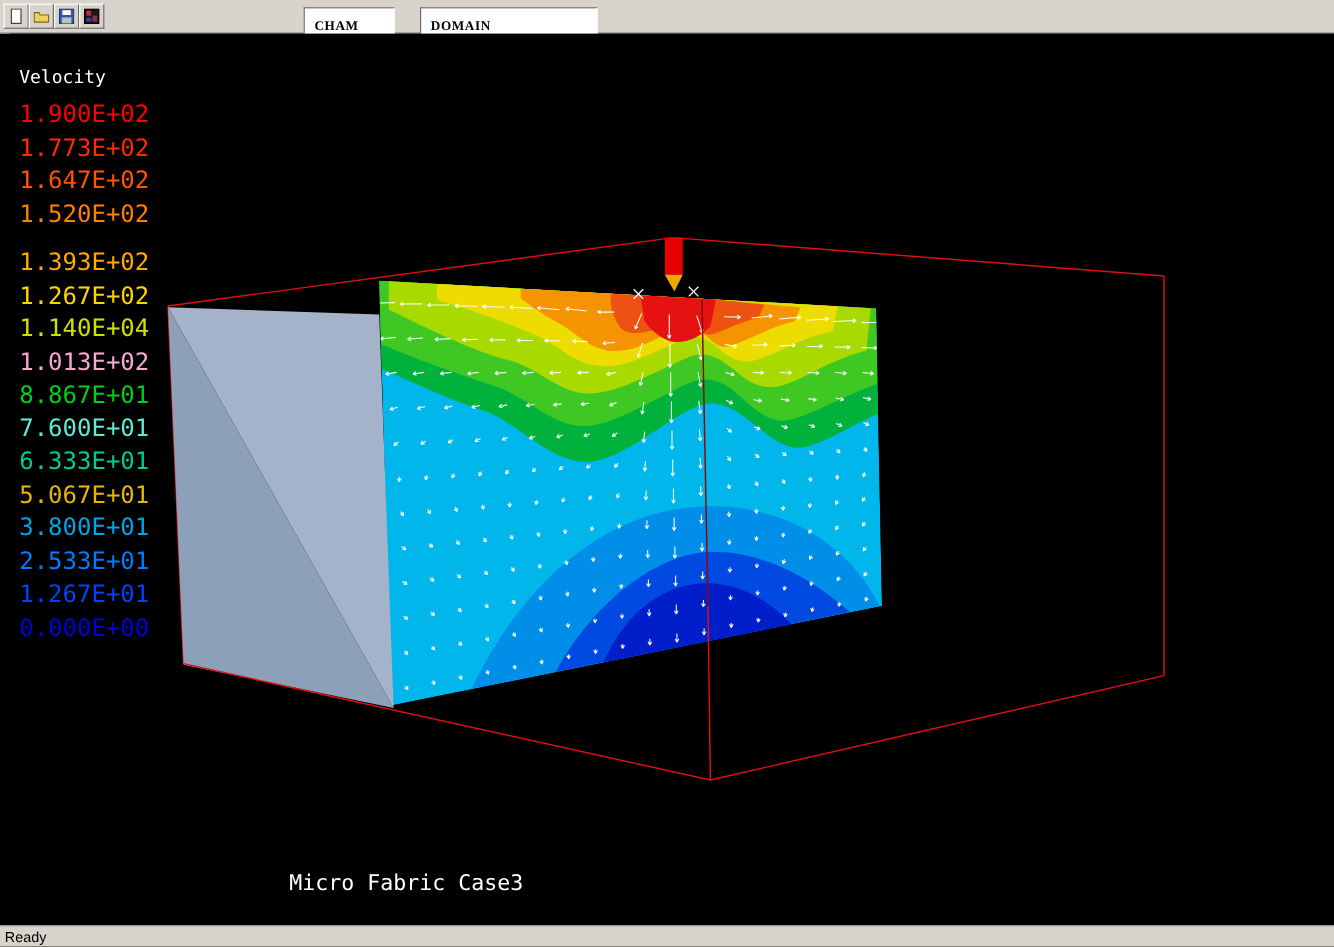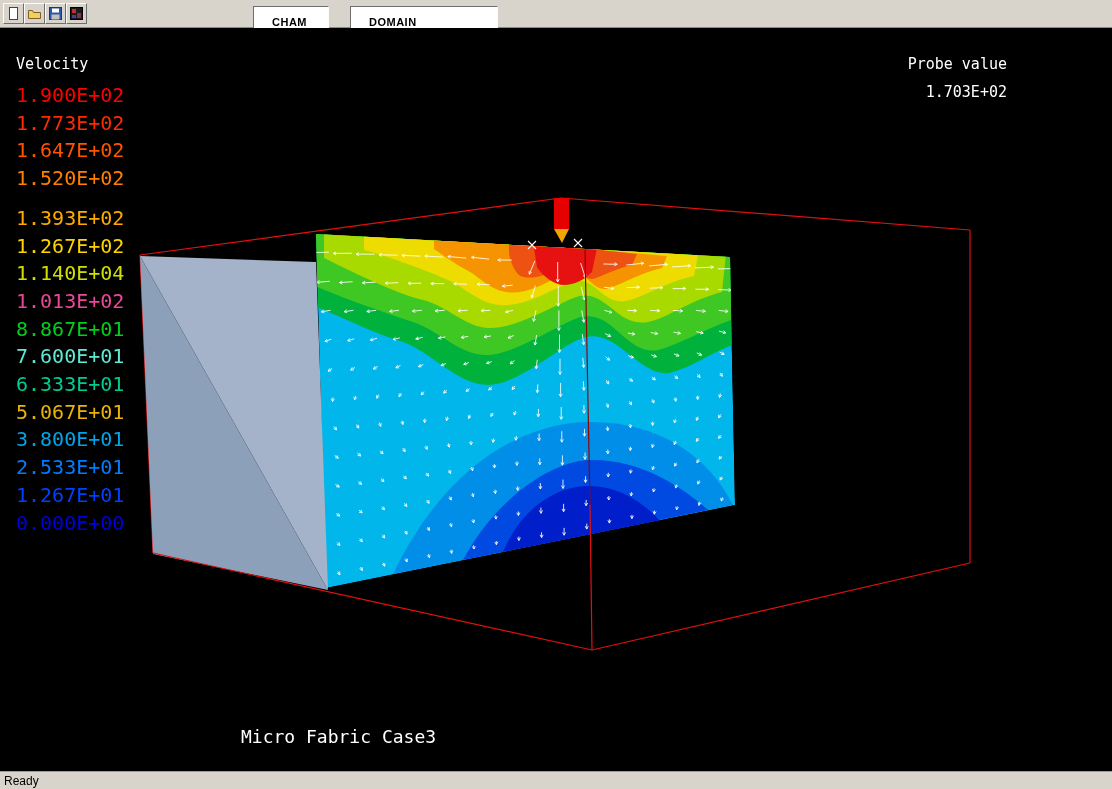--- a/index.html
+++ b/index.html
@@ -19,22 +19,22 @@
     position:absolute;top:3px;width:21px;height:21px;
     background:#d8d4cc;
     border:1px solid;border-color:#fcfcfc #6e6e6e #6e6e6e #fcfcfc;
     padding:0;display:flex;align-items:center;justify-content:center;
     cursor:pointer;
   }
   .tb-field{
     position:absolute;top:6px;height:32px;
     background:#ffffff;color:#000;
     border:1px solid;border-color:#6e6e6e #fcfcfc #fcfcfc #6e6e6e;
-    font-family:Liberation Sans, sans-serif;font-size:11px;font-weight:bold;
-    padding:0 0 0 18px;box-sizing:border-box;letter-spacing:0.5px;
+    font-family:Liberation Serif, serif;font-size:11px;font-weight:bold;
+    padding:0 0 0 8px;box-sizing:border-box;letter-spacing:0.5px;
   }
   
   .main{
     position:absolute;left:8px;top:28px;width:1112px;height:743px;background:#000;
   }
   .scene{position:absolute;left:0;top:0;}
   .legend{
     position:absolute;left:8px;top:27px;color:#fff;
   }
   .legend-title{font-size:15px;color:#ffffff;margin-bottom:9px;}
@@ -144,34 +144,30 @@
 
   <div class="legend">
     <div class="legend-title">Velocity</div>
     <div class="legend-value" style="color: rgb(255, 0, 0);">1.900E+02</div>
     <div class="legend-value" style="color: rgb(255, 42, 0);">1.773E+02</div>
     <div class="legend-value" style="color: rgb(255, 84, 0);">1.647E+02</div>
     <div class="legend-value" style="color: rgb(255, 127, 0);">1.520E+02</div>
     <div class="legend-value" style="color: rgb(255, 170, 0); margin-top: 12px;">1.393E+02</div>
     <div class="legend-value" style="color: rgb(255, 212, 0);">1.267E+02</div>
     <div class="legend-value" style="color: rgb(207, 224, 0);">1.140E+04</div>
-    <div class="legend-value" style="color: #ec4899;">1.013E+02</div>
+    <div class="legend-value" style="color: #f9a8d4;">1.013E+02</div>
     <div class="legend-value" style="color: rgb(0, 208, 28);">8.867E+01</div>
     <div class="legend-value" style="color: #5eead4;">7.600E+01</div>
     <div class="legend-value" style="color: rgb(0, 204, 146);">6.333E+01</div>
     <div class="legend-value" style="color: #eab308;">5.067E+01</div>
     <div class="legend-value" style="color: rgb(0, 164, 232);">3.800E+01</div>
     <div class="legend-value" style="color: rgb(0, 124, 255);">2.533E+01</div>
     <div class="legend-value" style="color: rgb(0, 64, 255);">1.267E+01</div>
     <div class="legend-value" style="color: rgb(0, 0, 221);">0.000E+00</div>
   </div>
 
-  <div class="probe-panel">
-    <div>Probe value</div>
-    <div class="probe-value">1.703E+02</div>
-  </div>
 
   <div class="caption">Micro Fabric Case3</div>
 </div>
 
 <div class="statusbar">
   <span>Ready</span>
 </div>
 
 </body></html>

